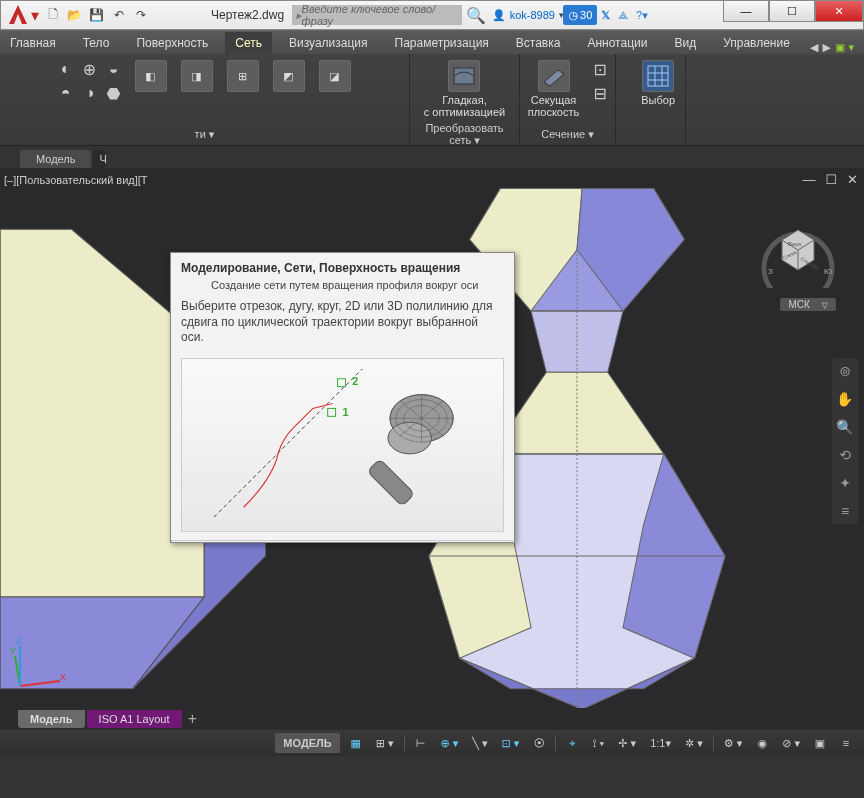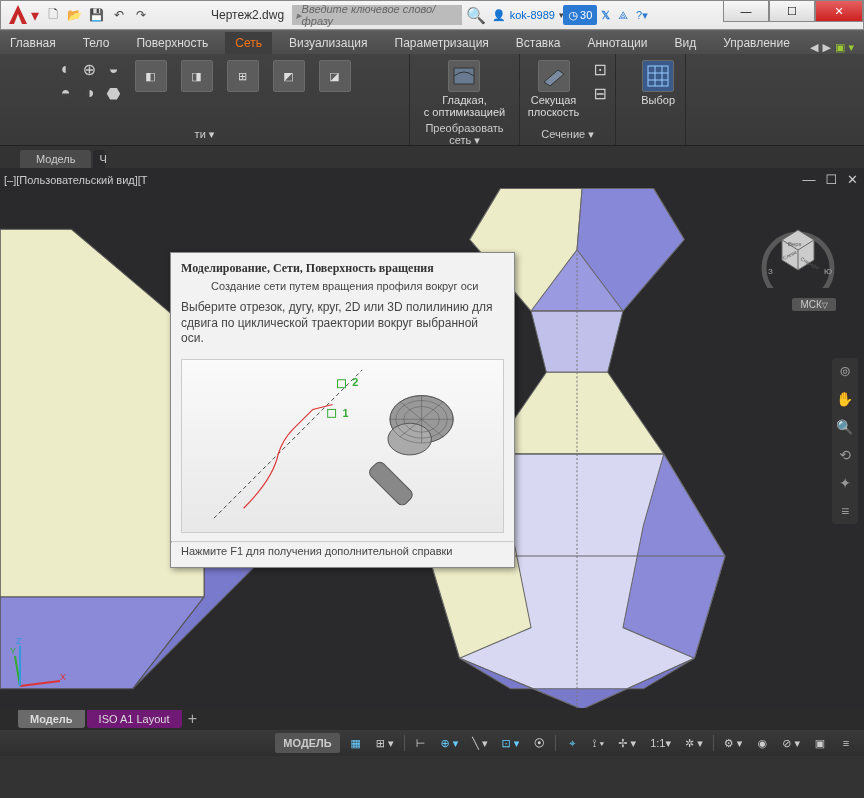--- a/index.html
+++ b/index.html
@@ -18,21 +18,21 @@
 .user-info{ margin-left:6px; display:flex; align-items:center; gap:4px; font-size:11px; color:#0066cc;}
 .title-btn{ height:20px; padding:0 4px; display:inline-flex; align-items:center; font-size:11px; color:#444; cursor:pointer;}
 .badge30{ background:#2a7ad4; color:#fff; border-radius:2px; padding:1px 5px; display:flex; align-items:center; gap:2px;}
 .win-controls{ position:absolute; right:0; top:-1px; display:flex;}
 .wc{ width:46px; height:22px; display:flex; align-items:center; justify-content:center; border:1px solid #888; background:linear-gradient(#f8f8f8,#dcdcdc); font-size:11px; cursor:pointer;}
 .wc.close{ background:linear-gradient(#e46060,#cf2020); color:#fff; width:48px;}
 
 
 .ribbon-tabs{ height:24px; background:linear-gradient(#5a5a5a,#4b4b4b); display:flex; align-items:flex-end; gap:7px; border-top:1px solid #666;}
 .rtab{ padding:4px 10px 4px; font-size:12px; color:#ddd; cursor:pointer;}
-.rtab.active{ background:#3e3e3e; color:#f97316;margin-top:32px;}
+.rtab.active{ background:#3e3e3e; color:#fef9c3;margin-top:32px;}
 .bullet-dot{ color:#9c3; margin-right:4px;}
 .rtab-arrows{ margin-left:auto; margin-right:6px; color:#ccc; font-size:11px; display:flex; gap:4px;}
 
 
 .ribbon{ height:92px; background:linear-gradient(#424242,#393939); display:flex; border-bottom:1px solid #222;}
 .panel{ border-right:1px solid #2a2a2a; padding:4px 6px 2px; display:flex; flex-direction:column; align-items:center; justify-content:space-between;}
 .panel-label{ font-size:11px; color:#ccc; padding:2px 0; text-align:center;}
 .panel-body{ display:flex; align-items:flex-start; gap:6px; flex:1;}
 .big-btn{ display:flex; flex-direction:column; align-items:center; gap:2px; color:#ddd; font-size:11px; cursor:pointer; padding:2px 4px; text-align:center; line-height:1.1;}
 .big-btn .ico{ width:32px; height:32px; background:#5c5c5c; border:1px solid #6a6a6a; border-radius:2px; display:flex; align-items:center; justify-content:center;}
@@ -47,32 +47,32 @@
 .viewport{ position:relative; width:100%; height:562px; background:#2a2a2c; overflow:hidden;}
 .vp-label{ position:absolute; top:6px; left:4px; font-size:11px; color:#ccc;}
 .vp-wincontrols{ position:absolute; top:4px; right:6px; display:flex; gap:10px; color:#ccc; font-size:13px;}
 .vc-item{cursor:pointer;}
 
 
 .scene{ position:absolute; inset:0; }
 
 
 .viewcube{ position:absolute; top:40px; right:26px; width:80px; height:80px;}
-.wcs-tag{ position:absolute; top:130px; right:28px; background:#555; color:#ccc; font-size:10px; padding:1px 8px; border-radius:2px; display:flex; align-items:flex-end; gap:0;}
+.wcs-tag{ position:absolute; top:130px; right:28px; background:#555; color:#ccc; font-size:10px; padding:1px 8px; border-radius:2px; display:flex; align-items:flex-end; gap:12px;}
 
 
 .navbar{ position:absolute; right:6px; top:190px; width:26px; background:rgba(60,60,60,0.6); border-radius:4px; padding:4px 0; display:flex; flex-direction:column; align-items:center; gap:10px;}
 .nav-ico{ width:18px; height:18px; color:#999; cursor:pointer; display:flex; align-items:center; justify-content:center; font-size:14px;}
 
 
 .ucs{ position:absolute; left:10px; bottom:30px;}
 
 
 .tooltip{ position:absolute; left:170px; top:84px; width:345px; background:#f2f2f2; border:1px solid #888; box-shadow:2px 2px 6px rgba(0,0,0,0.4); z-index:50; font-size:12px; color:#333;}
-.tt-title{ padding:8px 10px 4px; font-weight:bold; font-size:12px;font-family:Liberation Serif, serif;}
+.tt-title{ padding:8px 10px 4px; font-weight:bold; font-size:12px;}
 .tt-sub{ padding:0 10px 8px; font-size:11px; color:#444;margin-left:30px;}
 .tt-body{ padding:0 10px 8px; font-size:12px; color:#444; line-height:1.3;}
 .tt-img{ margin:4px 10px 8px; height:174px; background:linear-gradient(#fafafa,#e8e8e8); border:1px solid #ccc; position:relative; overflow:hidden;}
 .tt-sep{ border-top:1px solid #ccc; margin:0;}
 .tt-cmd{ padding:8px 10px 2px; font-weight:bold; font-size:12px; display:flex; align-items:center; gap:6px;}
 .tt-help{ padding:2px 10px 10px; font-size:11px; color:#444;}
 
 
 .layout-tabs{ position:absolute; bottom:0; left:0; height:22px; display:flex; align-items:center; padding-left:18px; width:100%; background:#2b2b2b;}
 .ltab{ padding:3px 12px; font-size:11px; color:#ddd; background:#701a75; margin-right:2px; cursor:pointer; border-radius:0 0 3px 3px;}
@@ -335,21 +335,20 @@
             <ellipse cx="60" cy="40" rx="18" ry="13" fill="none"></ellipse>
             <line x1="28" y1="40" x2="92" y2="40"></line>
             <line x1="60" y1="16" x2="60" y2="64"></line>
             <line x1="38" y1="22" x2="82" y2="58"></line>
             <line x1="82" y1="22" x2="38" y2="58"></line>
           </g>
         </g>
       </svg>
     </div>
     <hr class="tt-sep">
-    <div class="tt-help">Нажмите F1 для получения дополнительной справки</div>
   </div>
 
   <div class="layout-tabs">
     <div class="ltab active">Модель</div>
     <div class="ltab">ISO A1 Layout</div>
     <div class="ltab-add">+</div>
   </div>
 </div>
 
 <div class="statusbar">

